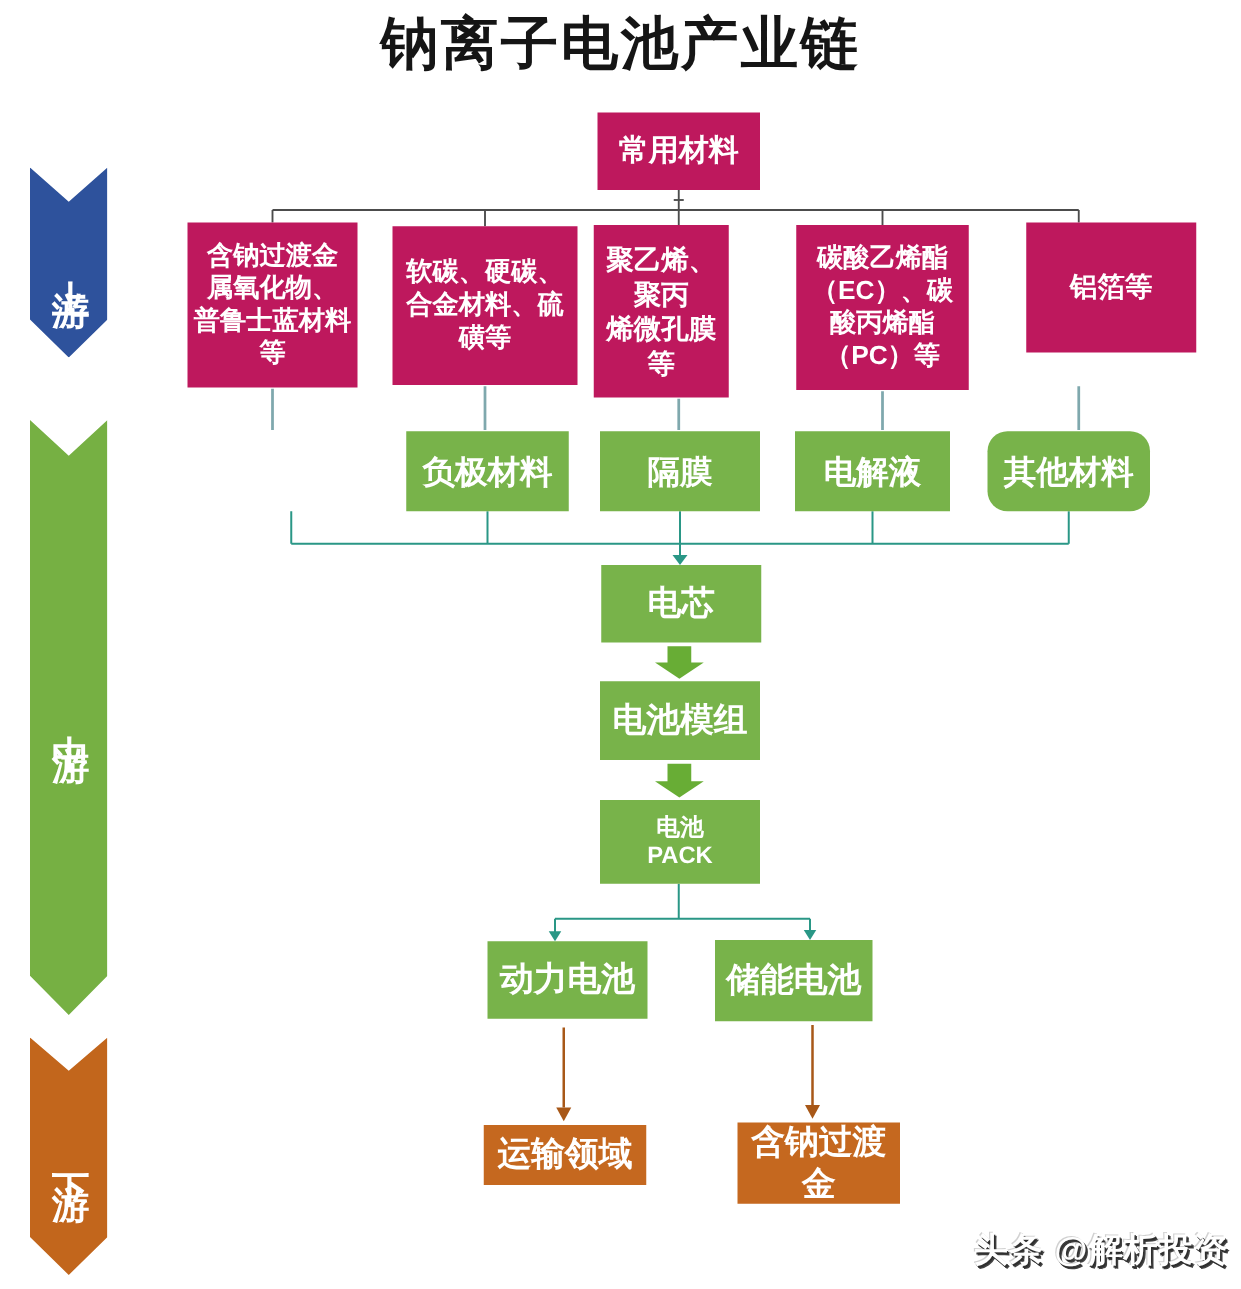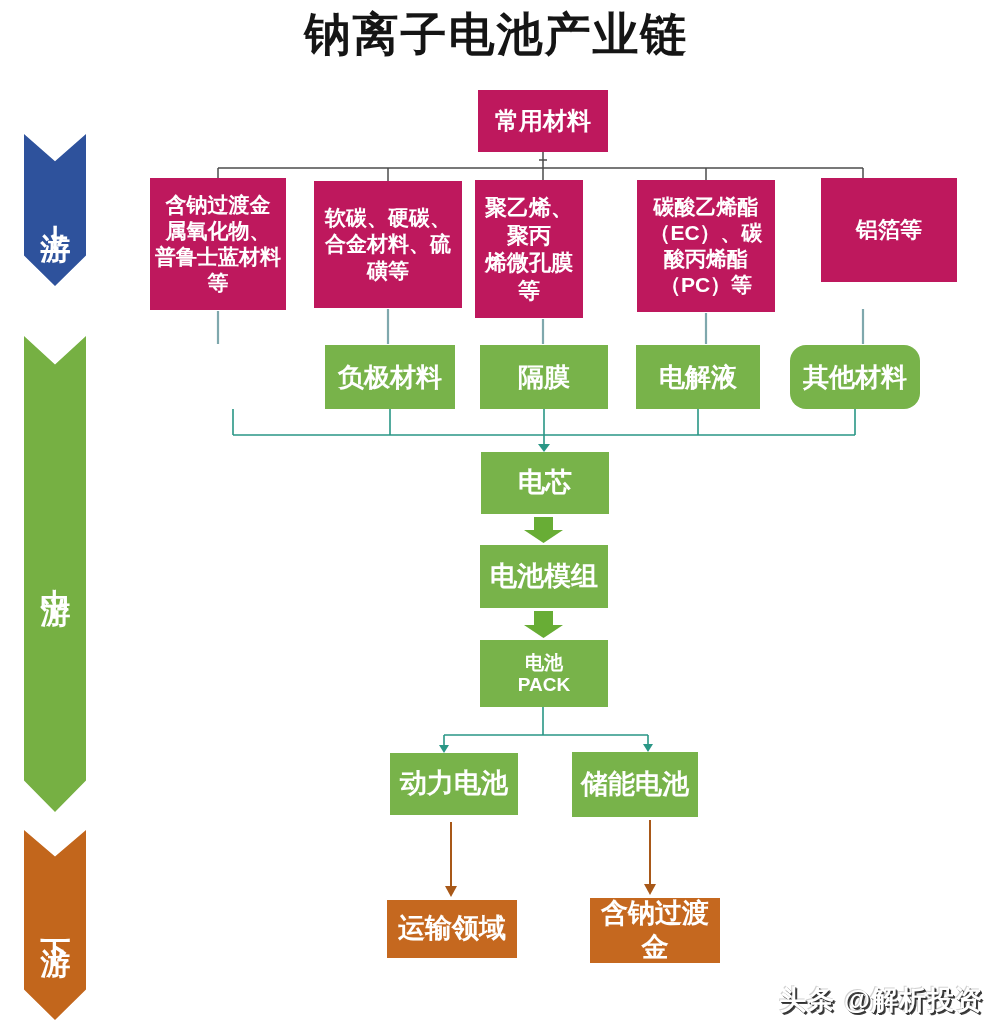--- a/index.html
+++ b/index.html
@@ -23,21 +23,21 @@
   .g1{left:168px;top:345px;width:130px;height:64px;font-size:26px;}
   .g2{left:325px;top:345px;width:130px;height:64px;font-size:26px;}
   .g3{left:480px;top:345px;width:128px;height:64px;font-size:26px;}
   .g4{left:636px;top:345px;width:124px;height:64px;font-size:26px;}
   .g5{left:790px;top:345px;width:130px;height:64px;font-size:26px;border-radius:16px;}
   .cell{left:481px;top:452px;width:128px;height:62px;font-size:27px;}
   .module{left:480px;top:545px;width:128px;height:63px;font-size:27px;}
   .pack{left:480px;top:640px;width:128px;height:67px;font-size:19px;line-height:1.15;text-align:center;}
   .power{left:390px;top:753px;width:128px;height:62px;font-size:27px;}
   .storage{left:572px;top:752px;width:126px;height:65px;font-size:27px;}
-  .transport{left:387px;top:900px;width:130px;height:58px;font-size:27px;}
+  .transport{left:387px;top:900px;width:130px;height:48px;font-size:27px;}
   .storfield{left:590px;top:898px;width:130px;height:65px;font-size:27px;}
   .chev{position:absolute;display:flex;align-items:center;justify-content:center;}
   .chev span{writing-mode:vertical-rl;text-orientation:upright;color:#ffffff;
              font-weight:bold;font-size:30px;letter-spacing:10px;}
   .chev-up{left:24px;top:134px;width:62px;height:152px;background:#2e529c;
            clip-path:polygon(0 0,50% 18%,100% 0,100% 80%,50% 100%,0 80%);}
   .chev-mid{left:24px;top:336px;width:62px;height:476px;background:#76b043;
            clip-path:polygon(0 0,50% 6%,100% 0,100% 93.4%,50% 100%,0 93.4%);}
   .chev-down{left:24px;top:830px;width:62px;height:190px;background:#c2661c;
            clip-path:polygon(0 0,50% 14%,100% 0,100% 84%,50% 100%,0 84%);}

